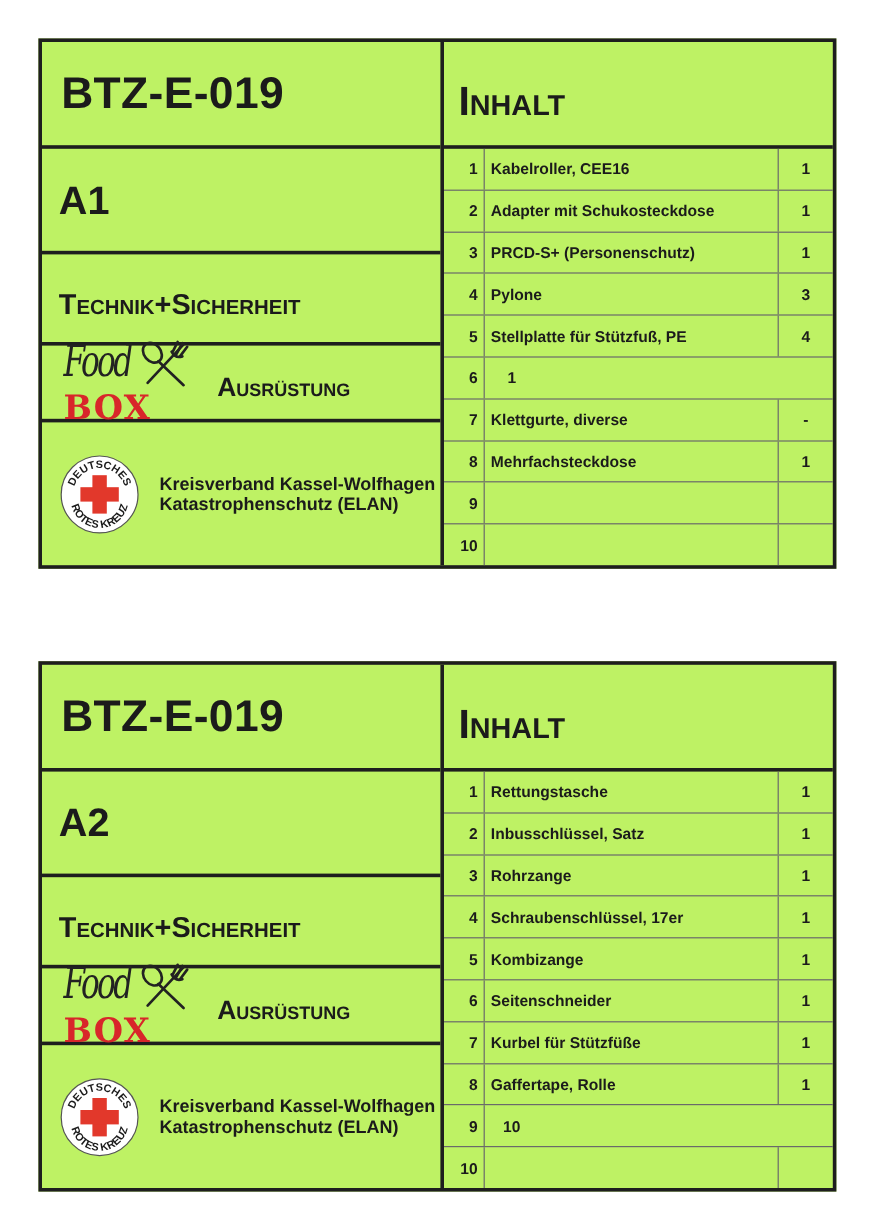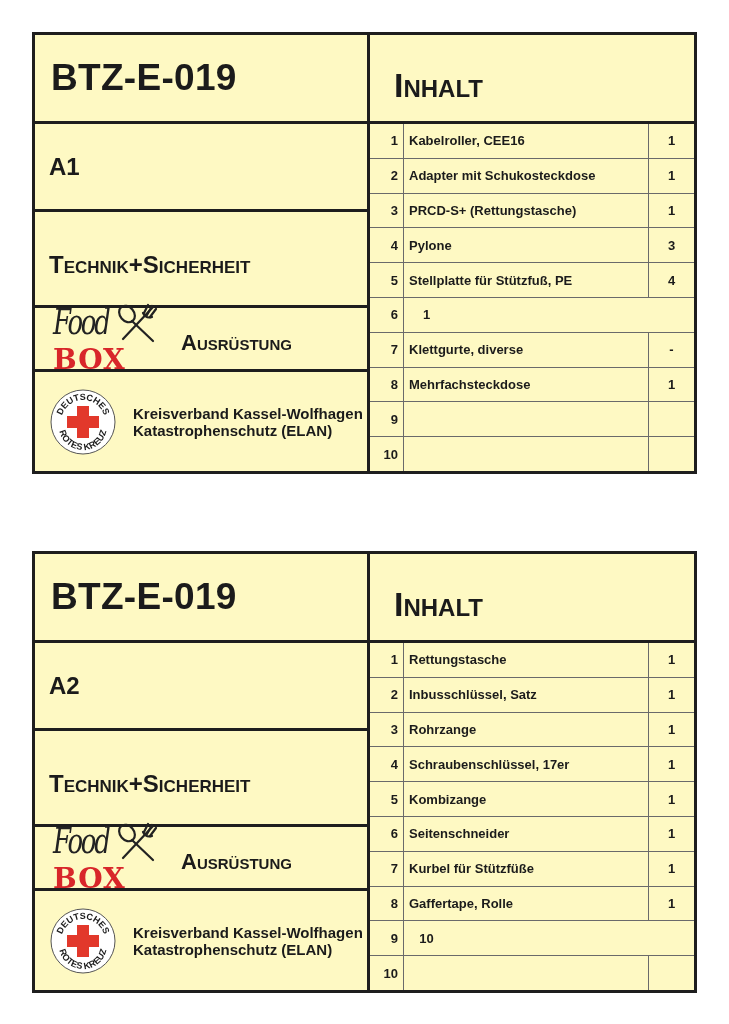--- a/index.html
+++ b/index.html
@@ -1,45 +1,45 @@
 <!DOCTYPE html>
 <html><head>
 <meta charset="utf-8">
 <style>
   html, body { margin:0; padding:0; background:#ffffff; }
   body { width:729px; height:1024px; position:relative; overflow:hidden;
          font-family:"Liberation Sans", sans-serif; color:#1b1b1b; }
   .card { position:absolute; left:32px; width:665px; height:442px;
-          border:3px solid #1e1e1e; box-sizing:border-box; display:flex; background:#fef9c3; }
+          border:3px solid #1e1e1e; box-sizing:border-box; display:flex; background:#bef264; }
   .card.c1 { top:32px; }
   .card.c2 { top:551px; }
   .left { width:332px; border-right:3px solid #1e1e1e; display:flex; flex-direction:column; }
   .lrow { border-bottom:3px solid #1e1e1e; box-sizing:border-box; display:flex; align-items:center; }
   .lrow:last-child { border-bottom:none; }
   .r-id { height:89px; padding-left:16px; }
   .r-id span { font-size:37px; font-weight:bold; letter-spacing:0.3px; }
   .r-box { height:88px; padding-left:14px; }
-  .r-box span { font-size:24px; font-weight:bold; }
-  .r-cat { height:96px; padding-left:14px; padding-top:12px; }
+  .r-box span { font-size:33px; font-weight:bold; }
+  .r-cat { height:76px; padding-left:14px; padding-top:12px; }
   .smallcaps { font-weight:bold; font-variant:small-caps; font-size:23px; }
   .r-cat .smallcaps { font-size:24px; }
   .r-food { height:64px; padding-left:16px; }
   .r-org { flex:1; padding-left:14px; }
   .foodlogo { width:110px; height:76px; position:relative; }
   .food-word { position:absolute; left:2px; top:0px; font-family:"DejaVu Serif", serif; font-style:italic;
                font-size:36px; letter-spacing:-3px; color:#222; transform:scaleX(0.72); transform-origin:left top; }
   .box-word { position:absolute; left:2px; top:44px; font-family:"DejaVu Serif", serif; font-weight:bold;
               font-size:28px; color:#d8262a; letter-spacing:1px; line-height:30px; }
   .cutlery { position:absolute; left:64px; top:2px; }
   .equip { margin-left:20px; padding-top:8px; }
   .equip .smallcaps { font-size:22px; }
   .drk { width:68px; height:68px; flex:0 0 68px; }
   .orgtext { margin-left:16px; font-size:15px; font-weight:bold; line-height:17px; }
   .right { flex:1; display:flex; flex-direction:column; }
-  .r-head { height:89px; border-bottom:3px solid #1e1e1e; box-sizing:border-box; display:flex; align-items:center; padding-left:24px; padding-top:14px; }
+  .r-head { height:89px; border-bottom:3px solid #1e1e1e; box-sizing:border-box; display:flex; align-items:center; padding-left:12px; padding-top:14px; }
   .r-head span { font-size:34px; font-weight:bold; font-variant:small-caps; }
   .items { flex:1; display:flex; flex-direction:column; }
   .item { flex:1; display:flex; border-bottom:1px solid #6a6a6a; font-size:13px; font-weight:bold; }
   .item:last-child { border-bottom:none; }
   .num { width:34px; text-align:right; padding-right:5px; box-sizing:border-box; border-right:1px solid #6a6a6a; display:flex; align-items:center; justify-content:flex-end; }
   .name { flex:1; padding-left:5px; display:flex; align-items:center; border-right:1px solid #6a6a6a; }
   .qty { width:45px; display:flex; align-items:center; justify-content:center; }
 </style>
 </head>
 <body>
@@ -108,21 +108,21 @@
             <div class="name">Kabelroller, CEE16</div>
             <div class="qty">1</div>
           </div>
           <div class="item">
             <div class="num">2</div>
             <div class="name">Adapter mit Schukosteckdose</div>
             <div class="qty">1</div>
           </div>
           <div class="item">
             <div class="num">3</div>
-            <div class="name">PRCD-S+ (Rettungstasche)</div>
+            <div class="name">PRCD-S+ (Personenschutz)</div>
             <div class="qty">1</div>
           </div>
           <div class="item">
             <div class="num">4</div>
             <div class="name">Pylone</div>
             <div class="qty">3</div>
           </div>
           <div class="item">
             <div class="num">5</div>
             <div class="name">Stellplatte für Stützfuß, PE</div>

